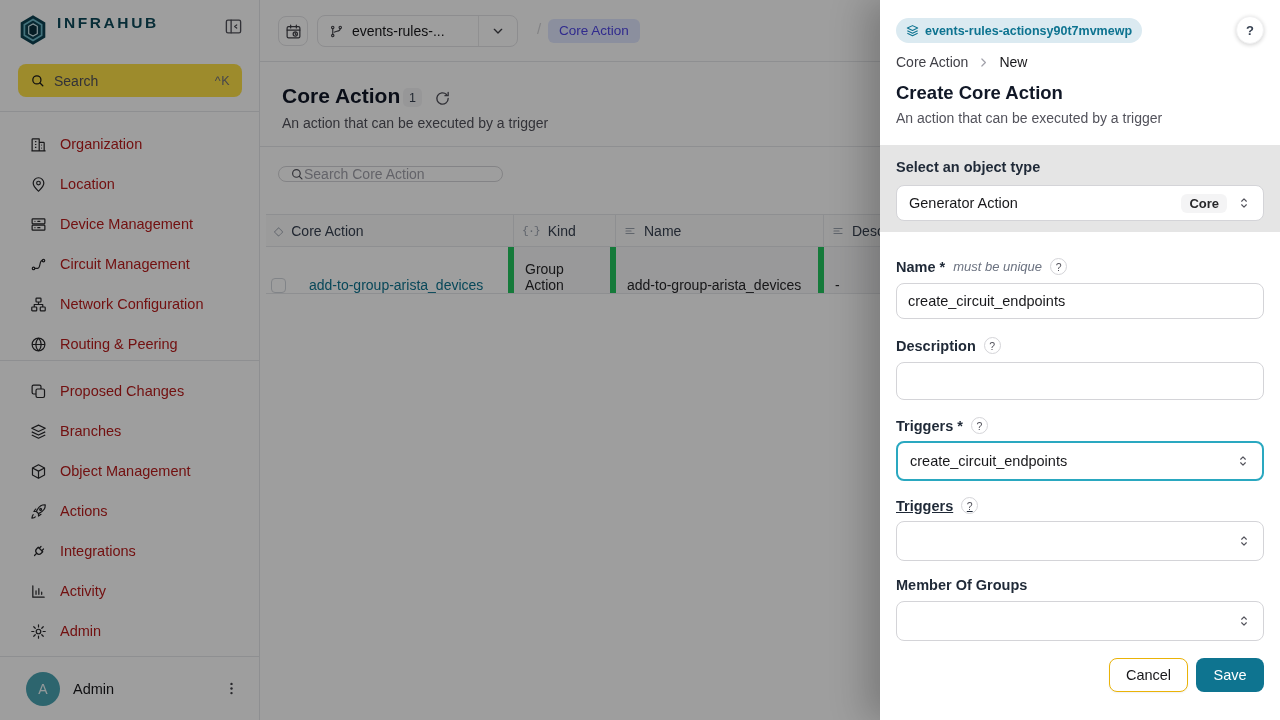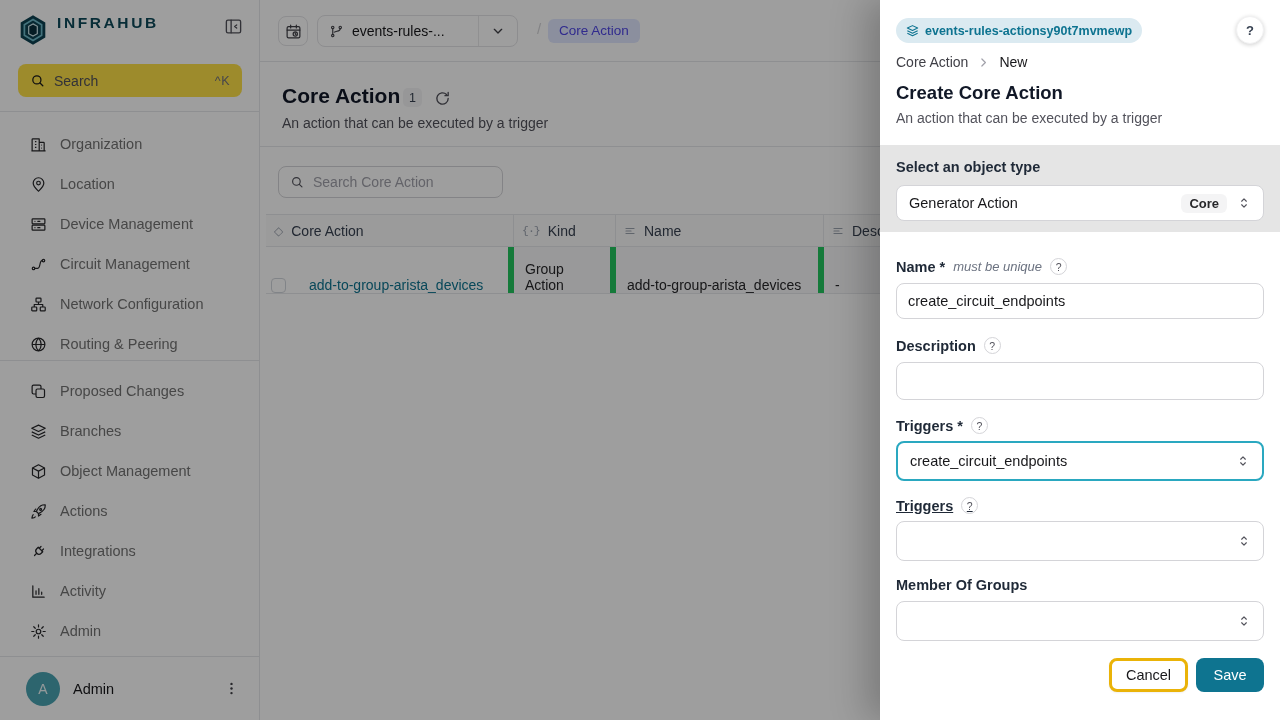--- a/index.html
+++ b/index.html
@@ -13,21 +13,21 @@
   .logo-text { margin-left:9px; font-size:15.5px; font-weight:700; letter-spacing:2.6px; color:#0e4a5a; }
   .collapse-btn { margin-left:auto; width:24px; height:24px; border:none; background:transparent; color:#52525b; display:flex; align-items:center; justify-content:center; cursor:pointer; }
   .sidebar-search { position:absolute; top:64px; left:18px; width:224px; height:33px; background:#fde047; border-radius:8px; display:flex; align-items:center; gap:9px; padding:0 12px; cursor:pointer; }
   .sidebar-search .s-label { font-size:14px; color:#52525b; }
   .sidebar-search .s-kbd { margin-left:auto; font-size:12.5px; color:#71717a; letter-spacing:.5px; }
   .side-div1 { position:absolute; top:111px; left:0; right:0; border-top:1px solid #e5e7eb; }
   .side-div2 { position:absolute; top:360px; left:0; right:0; border-top:1px solid #e5e7eb; }
   .nav { position:absolute; left:8px; right:8px; }
   .nav1 { top:124px; height:236px; overflow:hidden; }
   .nav2 { top:371px; height:281px; }
-  .nav-item { height:40px; display:flex; align-items:center; gap:13px; padding:0 14px 0 22px; font-size:14.5px; color:#737373; border-radius:8px; cursor:pointer; }
+  .nav-item { height:40px; display:flex; align-items:center; gap:13px; padding:0 14px 0 22px; font-size:14.5px; color:#b91c1c; border-radius:8px; cursor:pointer; }
   .nav-item .nicon { width:17px; height:17px; flex:0 0 auto; color:#27272a; display:flex; }
   .user-row { position:absolute; left:0; right:0; bottom:0; height:64px; border-top:1px solid #e5e7eb; display:flex; align-items:center; padding:0 16px 0 26px; gap:13px; }
   .avatar { width:34px; height:34px; border-radius:50%; background:#4aa3b2; color:#eef7f8; font-size:14px; display:flex; align-items:center; justify-content:center; }
   .user-name { font-size:14.5px; color:#18181b; }
   .kebab-btn { margin-left:auto; width:24px; height:24px; border:none; background:transparent; color:#3f3f46; display:flex; align-items:center; justify-content:center; cursor:pointer; }
 
   
   .main { position:absolute; left:260px; top:0; width:620px; height:720px; background:#fff; }
   .topbar { position:absolute; top:0; left:0; right:0; height:62px; border-bottom:1px solid #e5e7eb; }
   .cal-btn { position:absolute; left:18px; top:16px; width:30px; height:30px; border:1px solid #e4e4e7; border-radius:8px; background:#fff; color:#3f3f46; display:flex; align-items:center; justify-content:center; cursor:pointer; }
@@ -36,21 +36,21 @@
   .branch-pill .blabel { margin-left:8px; font-size:14px; color:#18181b; white-space:nowrap; }
   .branch-pill .bsep { margin-left:auto; width:1px; align-self:stretch; background:#e9e9eb; }
   .branch-pill .bchev { width:38px; display:flex; align-items:center; justify-content:center; color:#3f3f46; }
   .crumb-slash { position:absolute; left:277px; top:20px; font-size:15px; color:#d4d4d8; }
   .crumb-chip { position:absolute; left:288px; top:19px; height:24px; line-height:24px; padding:0 11px; background:#e0e7ff; color:#4f46e5; border-radius:6px; font-size:13.5px; cursor:pointer; }
   .page-title { position:absolute; left:22px; top:84px; font-size:21px; font-weight:700; color:#111827; }
   .count-badge { position:absolute; left:143px; top:88px; min-width:19px; height:19px; padding:0 5px; background:#f4f4f5; border-radius:5px; font-size:12.5px; color:#374151; display:flex; align-items:center; justify-content:center; }
   .refresh-btn { position:absolute; left:172px; top:88px; width:20px; height:20px; border:none; background:transparent; color:#52525b; display:flex; align-items:center; justify-content:center; cursor:pointer; }
   .page-sub { position:absolute; left:22px; top:115px; font-size:14px; color:#52525b; }
   .content-div { position:absolute; top:146px; left:0; right:0; border-top:1px solid #e5e7eb; }
-  .list-search { position:absolute; left:18px; top:166px; width:225px; height:32px; border:1px solid #d4d4d8; border-radius:8px; display:flex; align-items:center; gap:9px; padding:0 11px; color:#52525b; }
+  .list-search { position:absolute; left:18px; top:166px; width:225px; height:16px; border:1px solid #d4d4d8; border-radius:8px; display:flex; align-items:center; padding:0 11px; color:#52525b; }
   .list-search .ph { font-size:14px; color:#a1a1aa; }
   .table { position:absolute; left:6px; top:214px; width:680px; font-size:14px; }
   .thead, .trow { display:grid; grid-template-columns:248px 102px 208px 1fr; }
   .thead { height:33px; background:#fafafa; border-top:1px solid #e5e7eb; border-bottom:1px solid #e5e7eb; }
   .th { display:flex; align-items:center; gap:8px; padding:0 8px; color:#374151; font-weight:500; border-right:1px solid #e5e7eb; }
   .th .hicon { color:#9ca3af; display:flex; align-items:center; }
   .diamond-glyph { font-size:12px; line-height:1; }
   .braces-glyph { font-size:11.5px; letter-spacing:-1px; font-family:"Liberation Mono","DejaVu Sans Mono",monospace; }
   .trow { height:47px; border-bottom:1px solid #e5e7eb; }
   .td { display:flex; align-items:flex-end; padding:0 11px; color:#27272a; border-right:6px solid #22c55e; background:#f7f7f8; }
@@ -84,21 +84,21 @@
   .f-input { position:absolute; left:16px; right:16px; display:flex; align-items:center; padding:0 11px; border:1px solid #d4d4d8; border-radius:8px; background:#fff; font-size:14.5px; color:#18181b; }
   .f-select { position:absolute; left:16px; right:16px; }
   .f-select .unfold { margin-left:auto; }
   .focused { border:2px solid #2aa8c0; }
   .lbl-name { top:258px; } .in-name { top:283px; height:36px; }
   .lbl-desc { top:337px; } .in-desc { top:362px; height:38px; }
   .lbl-gen  { top:417px; } .in-gen  { top:441px; height:40px; }
   .lbl-trig { top:497px;text-decoration:underline; } .in-trig { top:521px; height:40px; }
   .lbl-mog  { top:577px; } .in-mog  { top:601px; height:40px; }
   .btn { position:absolute; top:658px; height:34px; border-radius:8px; font-size:14.5px; font-weight:500; display:flex; align-items:center; justify-content:center; cursor:pointer; font-family:inherit; }
-  .btn-cancel { right:92px; width:79px; background:#fff; border:3px solid #eab308; color:#18181b; box-shadow:0 1px 2px rgba(0,0,0,0.06); }
+  .btn-cancel { right:92px; width:79px; background:#fff; border:1px solid #eab308; color:#18181b; box-shadow:0 1px 2px rgba(0,0,0,0.06); }
   .btn-save { right:16px; width:68px; background:#0e7490; border:none; color:#fff; }
   svg { display:block; }
 </style>
 </head>
 <body>
 
 <aside class="sidebar">
   <div class="logo-row">
     <span class="logo-hex">
       <svg viewBox="0 0 24 26" width="30" height="32">

